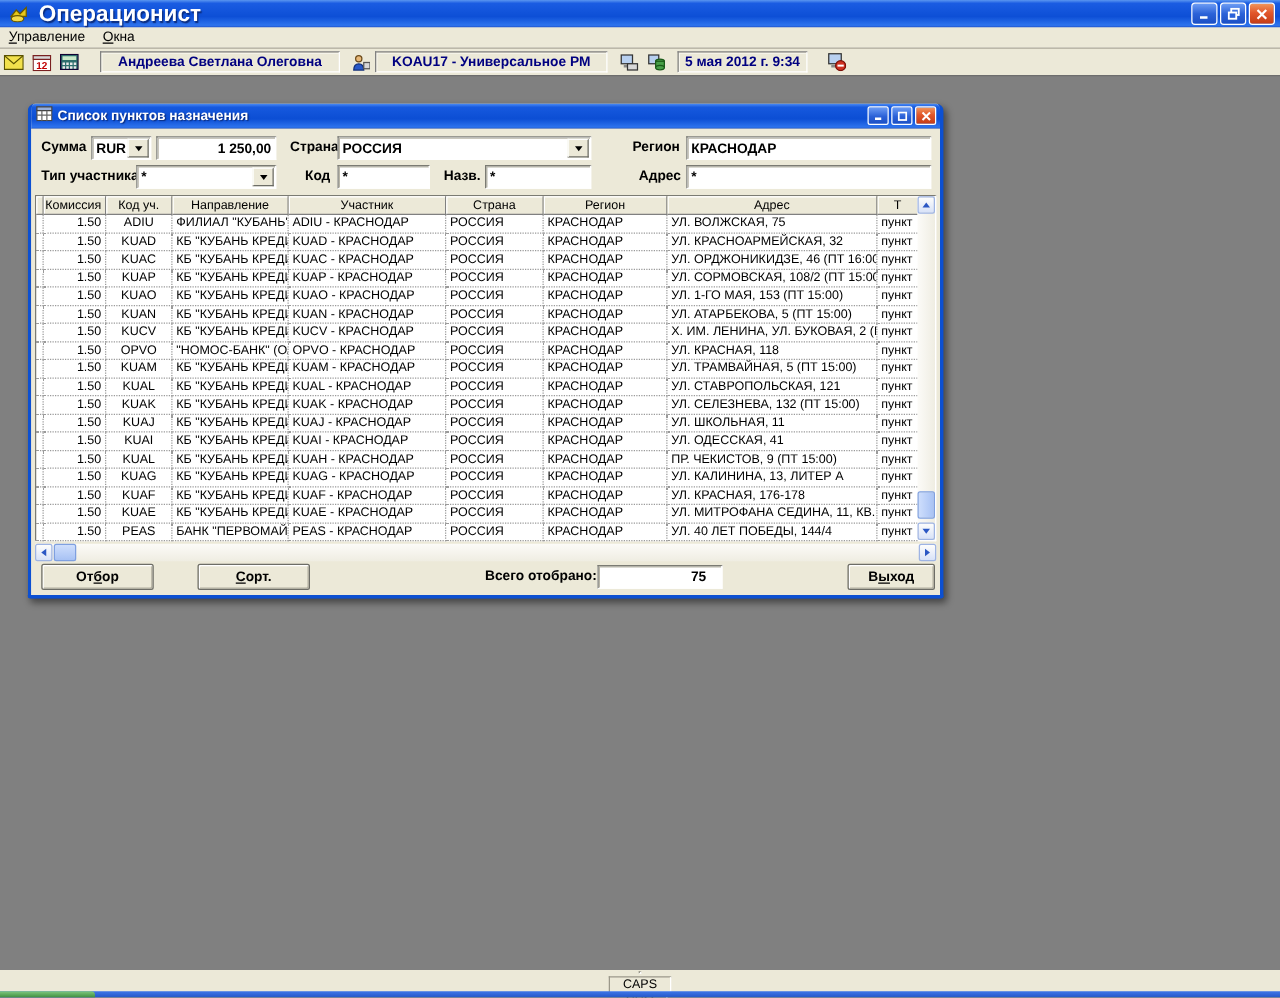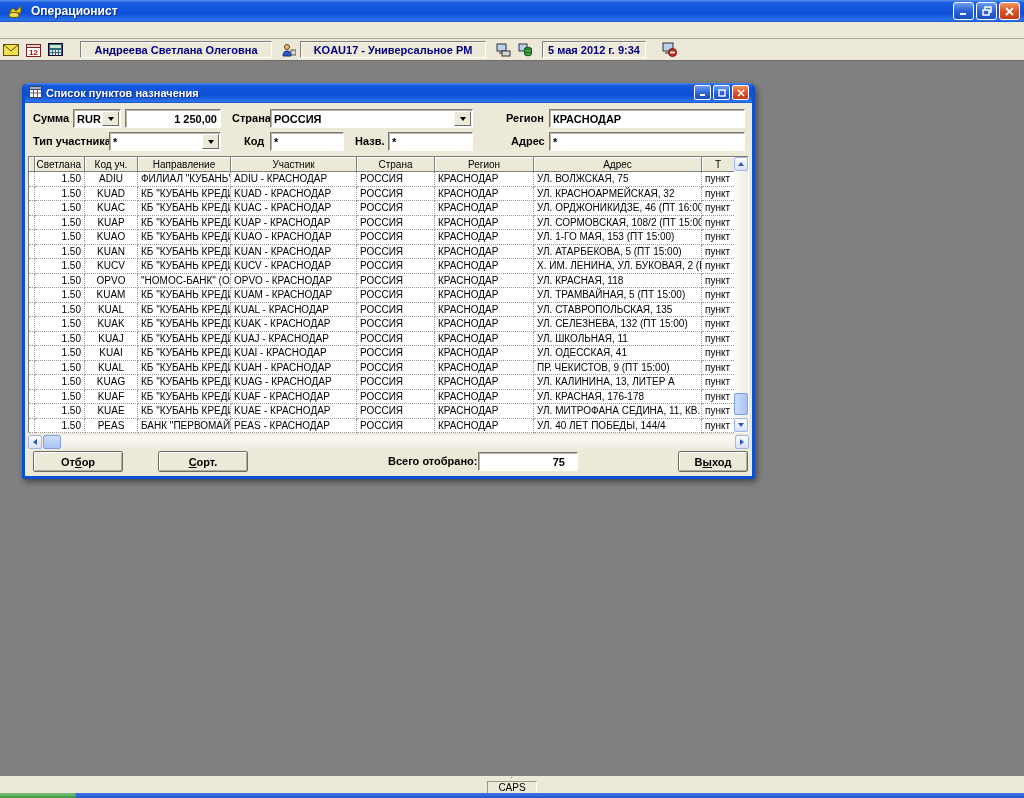--- a/index.html
+++ b/index.html
@@ -3,21 +3,21 @@
 <meta charset="utf-8">
 <style>
   html,body{margin:0;padding:0;}
   body{font-family:"Liberation Sans",sans-serif;background:#000;}
   .screen{position:relative;width:1024px;height:798px;background:#ECE9D8;overflow:hidden;}
 
   
   .titlebar{position:absolute;left:0;top:0;width:1024px;height:22px;
     background:linear-gradient(180deg,#5A96F0 0%,#1A5CE2 12%,#0D4FD6 60%,#2E74EE 92%,#1E50C8 100%);
     display:flex;align-items:center;padding-left:4px;box-sizing:border-box;}
-  .title-text{color:#fff;font-weight:bold;font-size:12px;margin-left:5px;text-shadow:1px 1px 1px #0a2a7a;}
+  .title-text{color:#fff;font-weight:bold;font-size:18px;margin-left:5px;text-shadow:1px 1px 1px #0a2a7a;}
   .winbtns{position:absolute;right:4px;top:2px;display:flex;gap:2px;}
   .wbtn{width:21px;height:18px;border-radius:3px;border:1px solid #fff;display:flex;align-items:center;justify-content:center;box-sizing:border-box;}
   .wbtn.blue{background:linear-gradient(180deg,#6C9CF4 0%,#2B62D8 50%,#1C4FC4 100%);}
   .wbtn.red{background:linear-gradient(180deg,#F0965C 0%,#E2572B 45%,#C43C16 100%);}
 
   
   .menubar{position:absolute;left:0;top:22px;width:1024px;height:16px;background:#ECE9D8;
     display:flex;align-items:center;font-size:11px;color:#000;border-bottom:1px solid #fff;}
   .menu-item{padding:1px 7px;}
   .menu-item u{text-decoration:underline;}
@@ -148,20 +148,24 @@
           </svg>
         </span>
       <span class="wbtn red">
           <svg width="9" height="9">
             <path d="M1 1 L8 8 M8 1 L1 8" stroke="#fff" stroke-width="1.8"></path>
           </svg>
         </span>
     </span>
   </div>
 
+  <div class="menubar">
+    <span class="menu-item"><u>У</u><span>правление</span></span>
+    <span class="menu-item"><u>О</u><span>кна</span></span>
+  </div>
 
   <div class="toolbar">
     <span class="tb-ico">
       <svg width="16" height="12">
           <rect x="0.5" y="0.5" width="15" height="11" fill="#F2E14C" stroke="#5a5200"></rect>
           <path d="M0.5 0.5 L8 7 L15.5 0.5" fill="none" stroke="#5a5200"></path>
         </svg>
     </span>
     <span class="tb-ico">
       <svg width="15" height="14">
@@ -303,21 +307,21 @@
             <span>*</span>
           </span>
         <span class="lbl" style="left:486px;top:32px;">Адрес</span>
         <span class="sunken" style="left:524px;top:29px;width:196px;">
             <span>*</span>
           </span>
 
         <div class="tablewrap">
           <div class="theadrow">
               <div class="th cm"></div>
-              <div class="th c0">Светлана</div>
+              <div class="th c0">Комиссия</div>
               <div class="th c1">Код уч.</div>
               <div class="th c2">Направление</div>
               <div class="th c3">Участник</div>
               <div class="th c4">Страна</div>
               <div class="th c5">Регион</div>
               <div class="th c6">Адрес</div>
               <div class="th c7">Т</div>
             </div>
           <div>
               <div class="tr">
@@ -420,21 +424,21 @@
                 <div class="td c7">пункт</div>
               </div>
               <div class="tr">
                 <div class="td cm"></div>
                 <div class="td c0">1.50</div>
                 <div class="td c1">KUAL</div>
                 <div class="td c2">КБ "КУБАНЬ КРЕДИ</div>
                 <div class="td c3">KUAL - КРАСНОДАР</div>
                 <div class="td c4">РОССИЯ</div>
                 <div class="td c5">КРАСНОДАР</div>
-                <div class="td c6">УЛ. СТАВРОПОЛЬСКАЯ, 135</div>
+                <div class="td c6">УЛ. СТАВРОПОЛЬСКАЯ, 121</div>
                 <div class="td c7">пункт</div>
               </div>
               <div class="tr">
                 <div class="td cm"></div>
                 <div class="td c0">1.50</div>
                 <div class="td c1">KUAK</div>
                 <div class="td c2">КБ "КУБАНЬ КРЕДИ</div>
                 <div class="td c3">KUAK - КРАСНОДАР</div>
                 <div class="td c4">РОССИЯ</div>
                 <div class="td c5">КРАСНОДАР</div>

